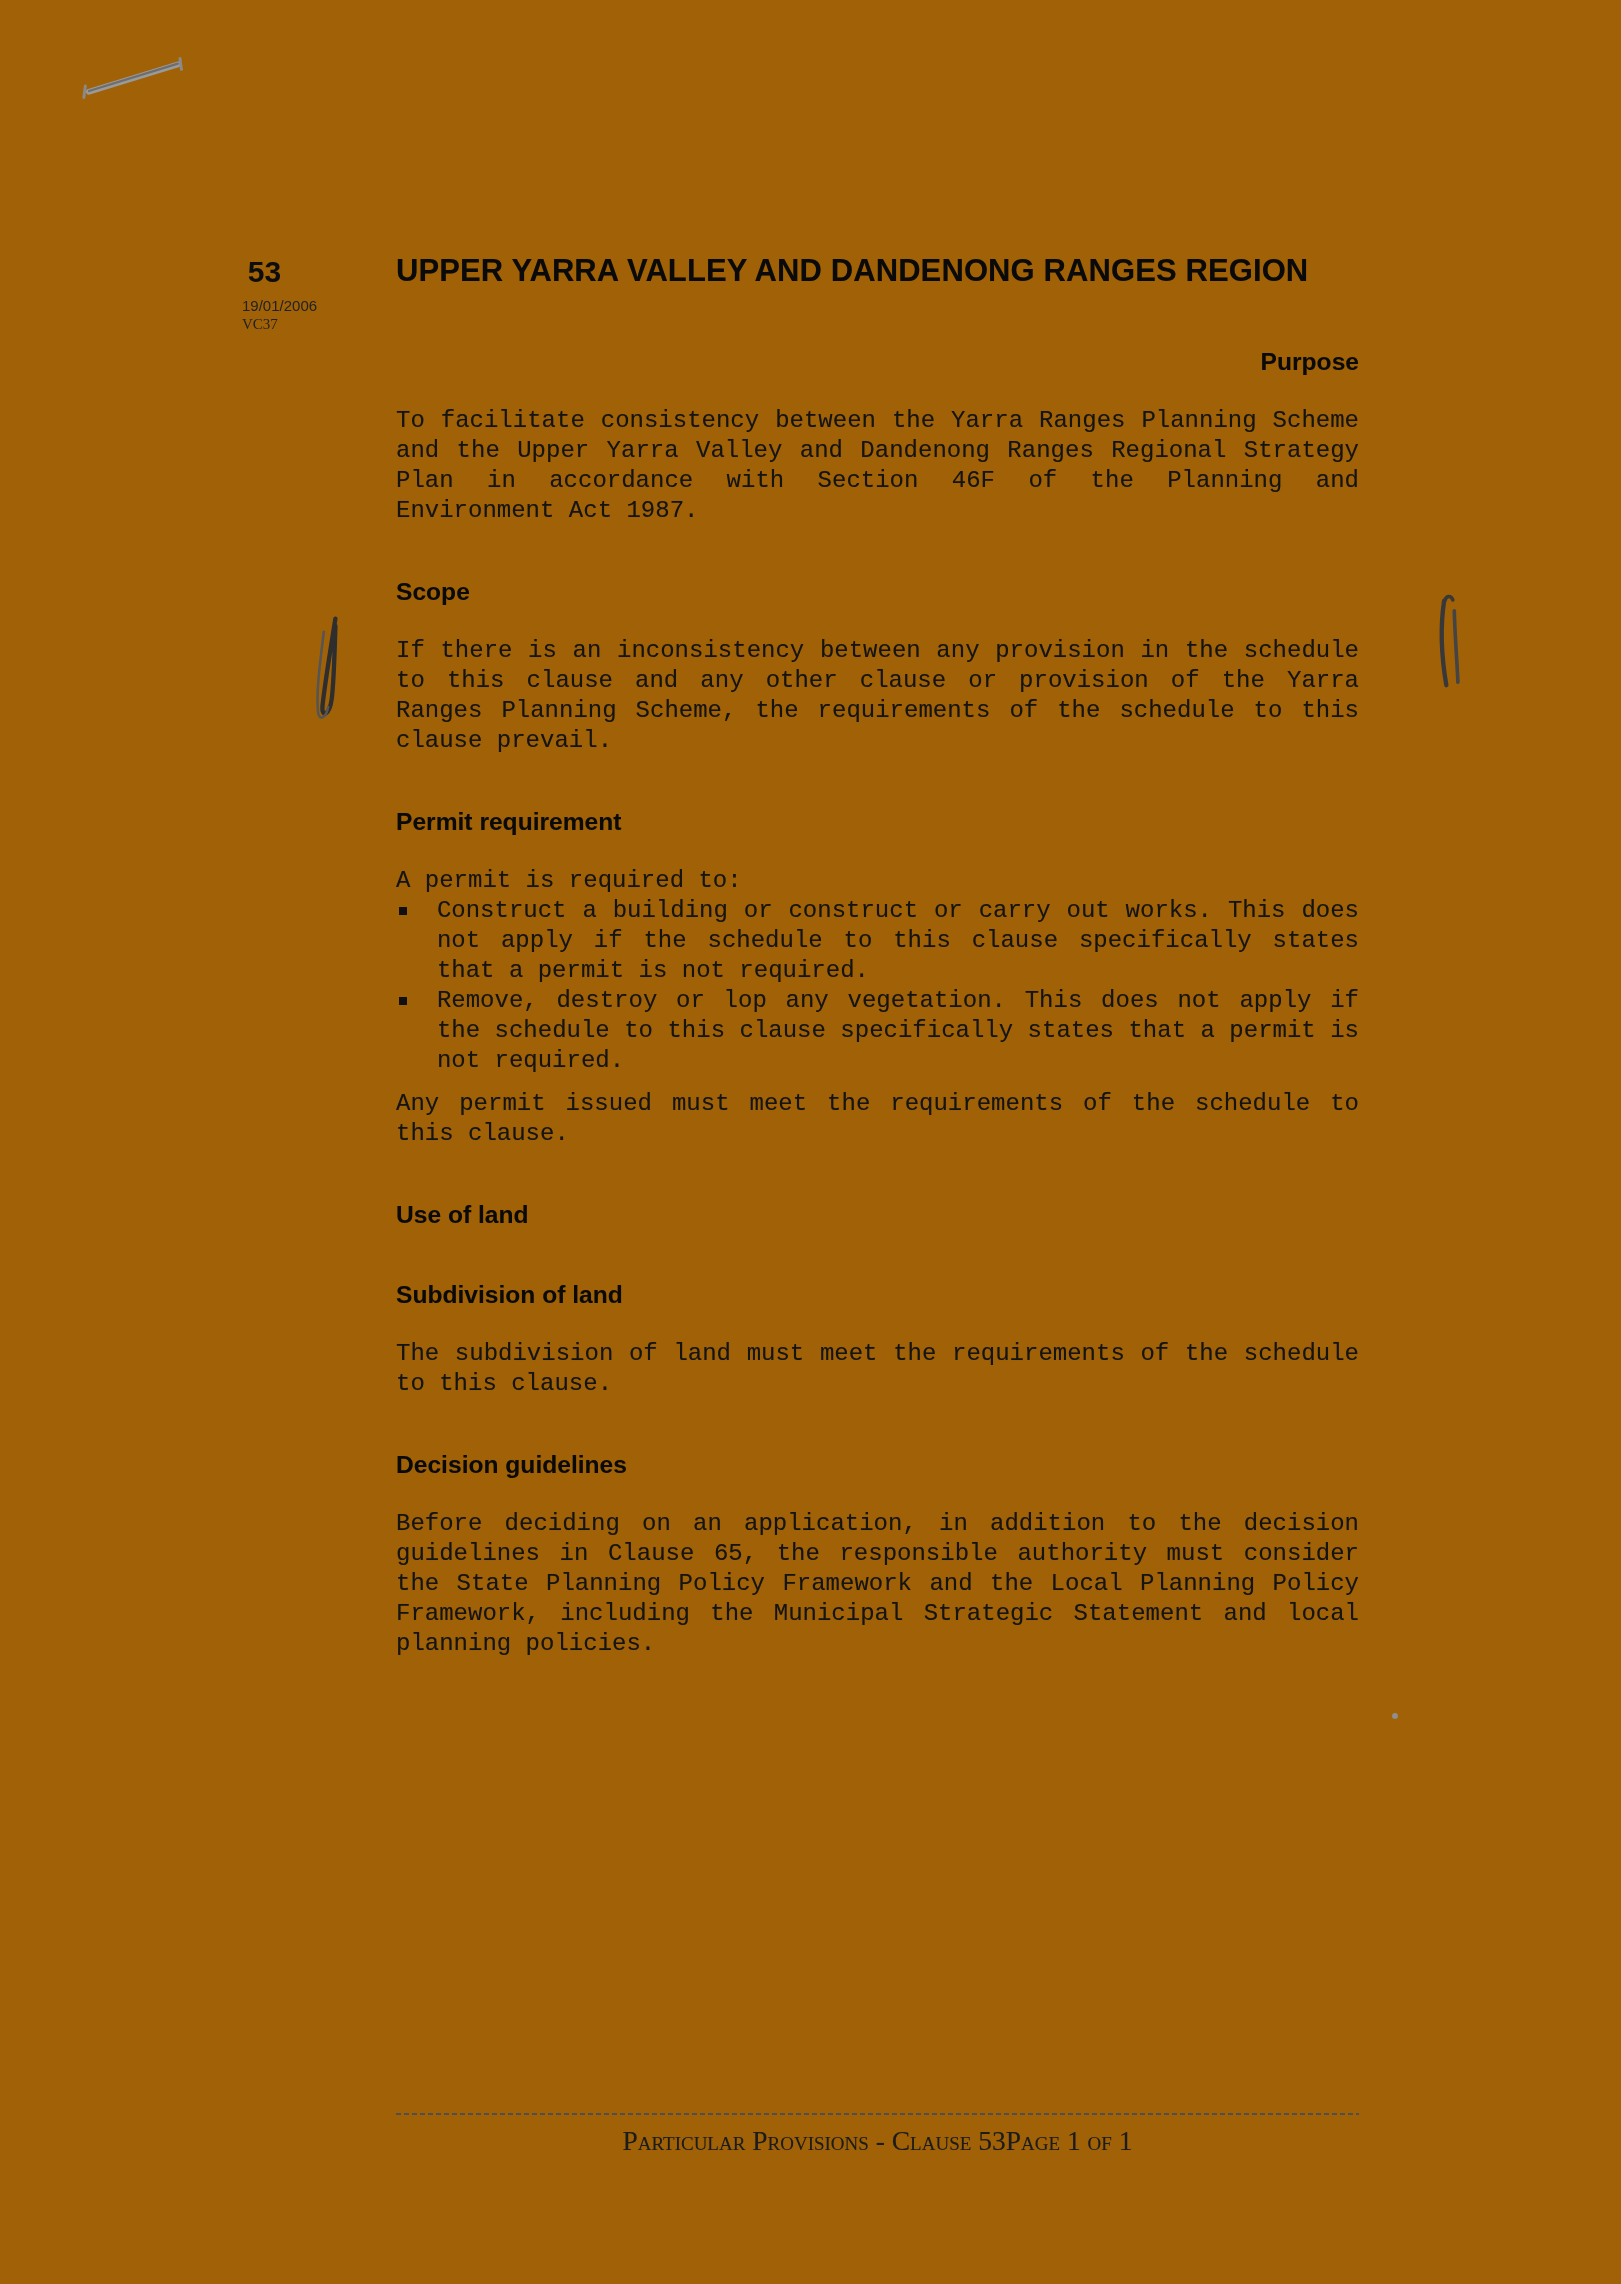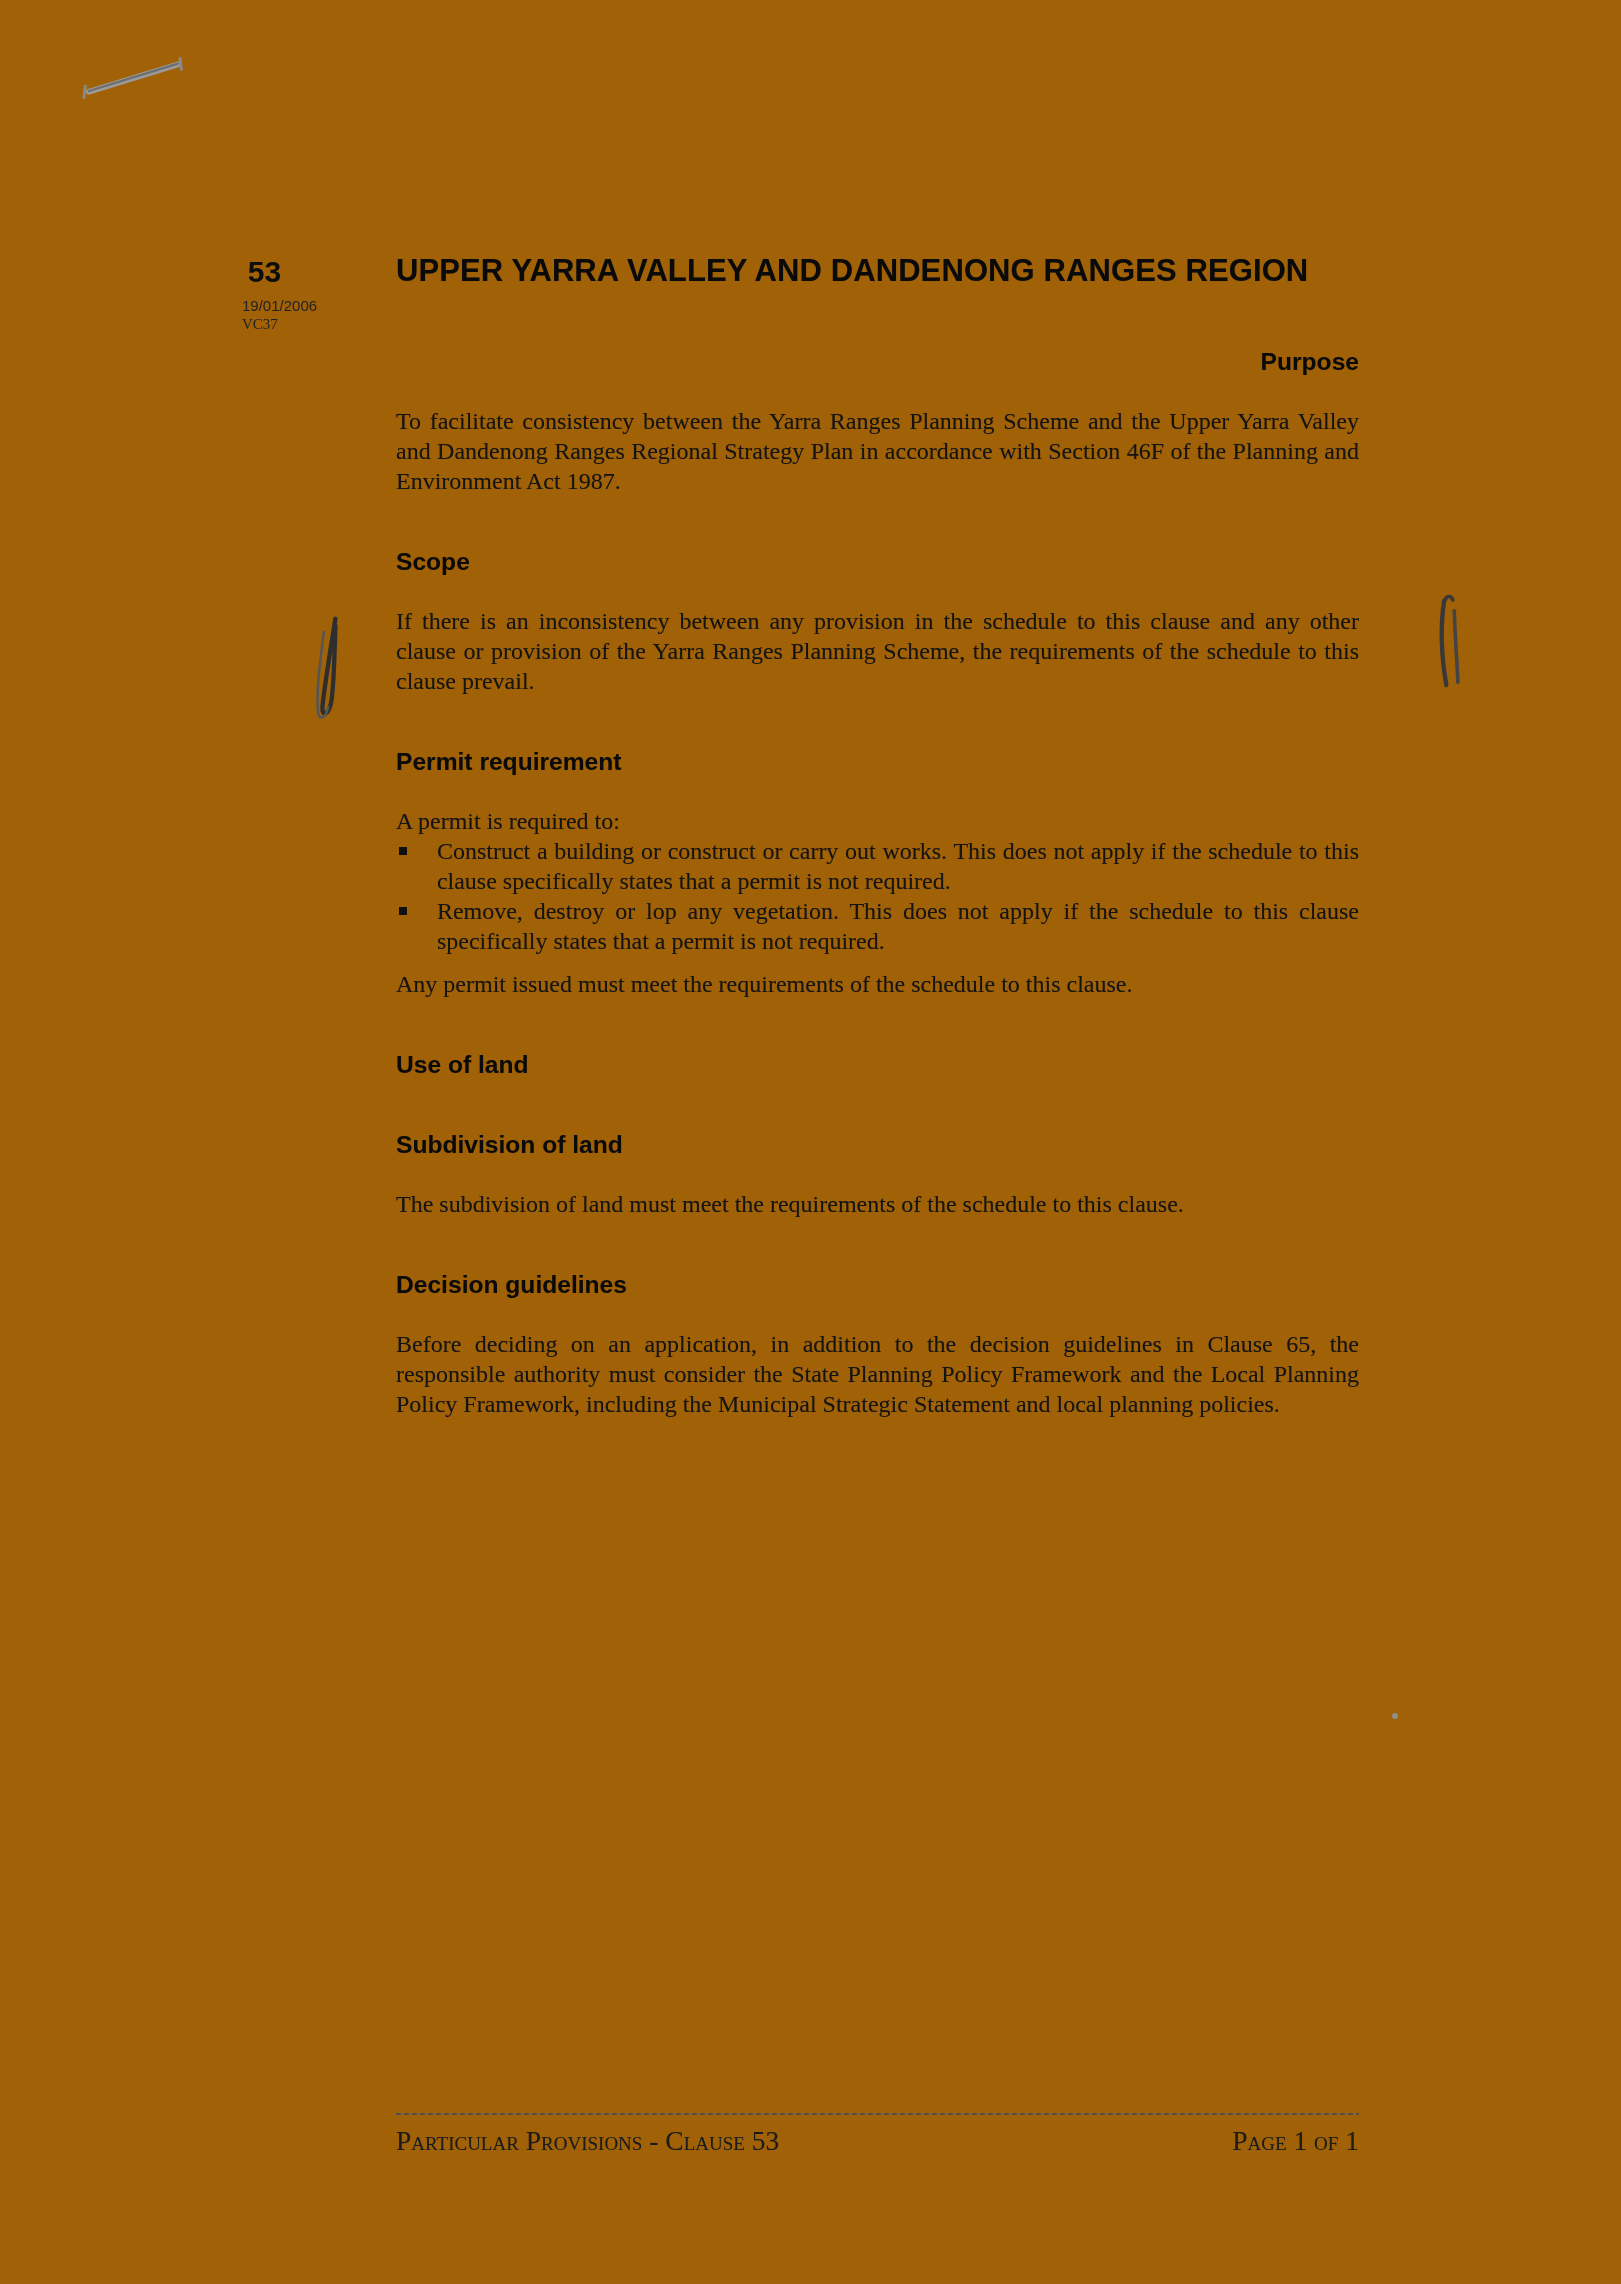--- a/index.html
+++ b/index.html
@@ -71,20 +71,21 @@
     color: #0a0a0a;
     text-shadow: 0 0 0.7px rgba(0,0,0,0.2);
   }
   .content h2:first-child { margin-top: 0; text-align: right; }
   .content p {
     margin: 30px 0 0 0;
     font-size: 24px;
     line-height: 30px;
     text-align: justify;
     text-shadow: 0 0 0.7px rgba(0,0,0,0.28);
+    font-family: Liberation Mono, monospace;
   }
   .bullet {
     display: flex;
     padding-left: 2.9px;
   }
   .bullet .sq {
     flex: 0 0 auto;
     width: 8px; height: 8px;
     margin-top: 11px;
     background: #101010;
@@ -102,21 +103,21 @@
     position: absolute;
     left: 396px; top: 2113px;
     width: 963px;
   }
   .footer-rule {
     height: 2.2px;
     background: repeating-linear-gradient(90deg, #4f4f4f 0 5px, transparent 5px 8px);
   }
   .footer-row {
     display: flex;
-    justify-content: space-between;
+    justify-content: center;
     margin-top: 10px;
     font-variant: small-caps;
     font-size: 27.5px;
     line-height: 32px;
     color: #1c1c1c;
     text-shadow: 0 0 0.7px rgba(0,0,0,0.25);
   }
 </style>
 </head>
 <body>

